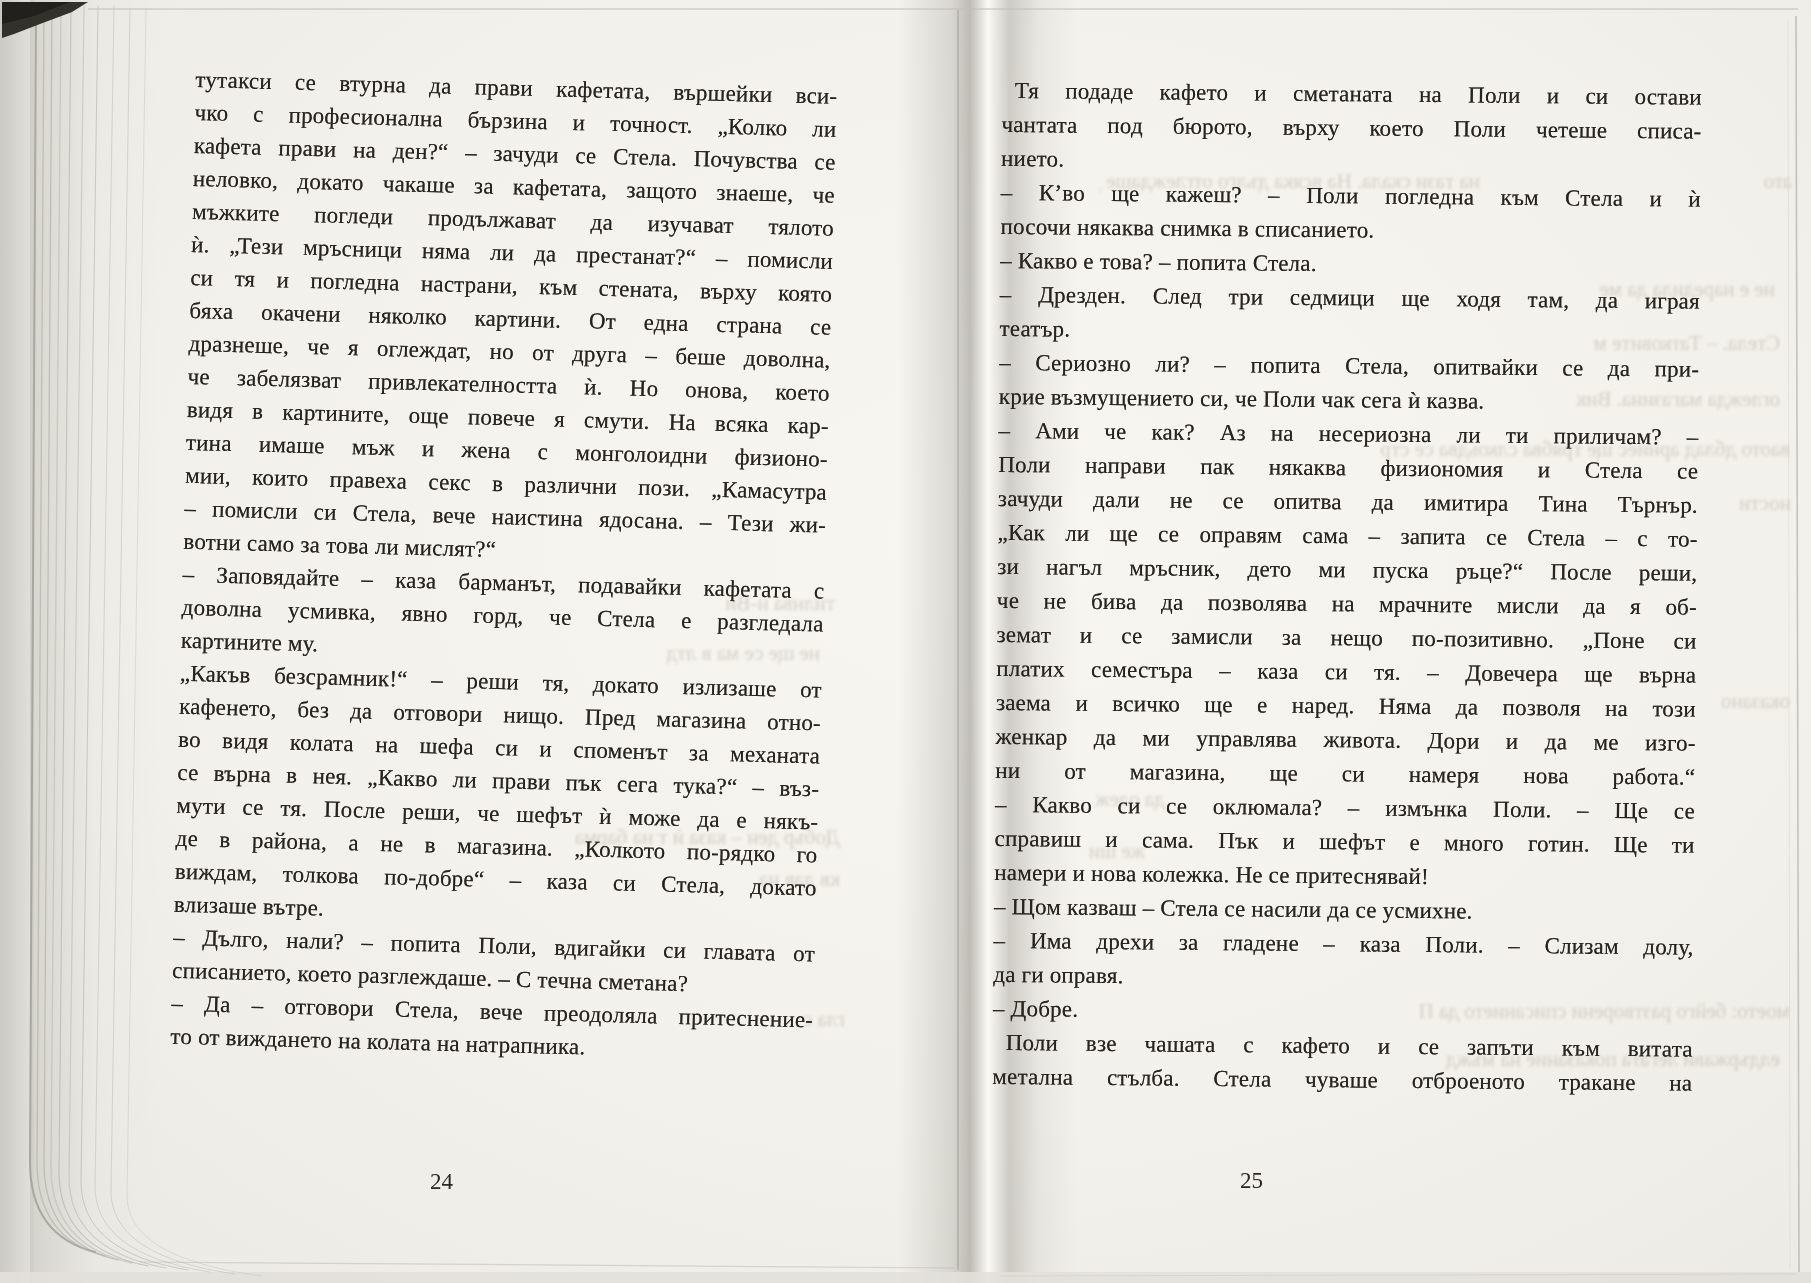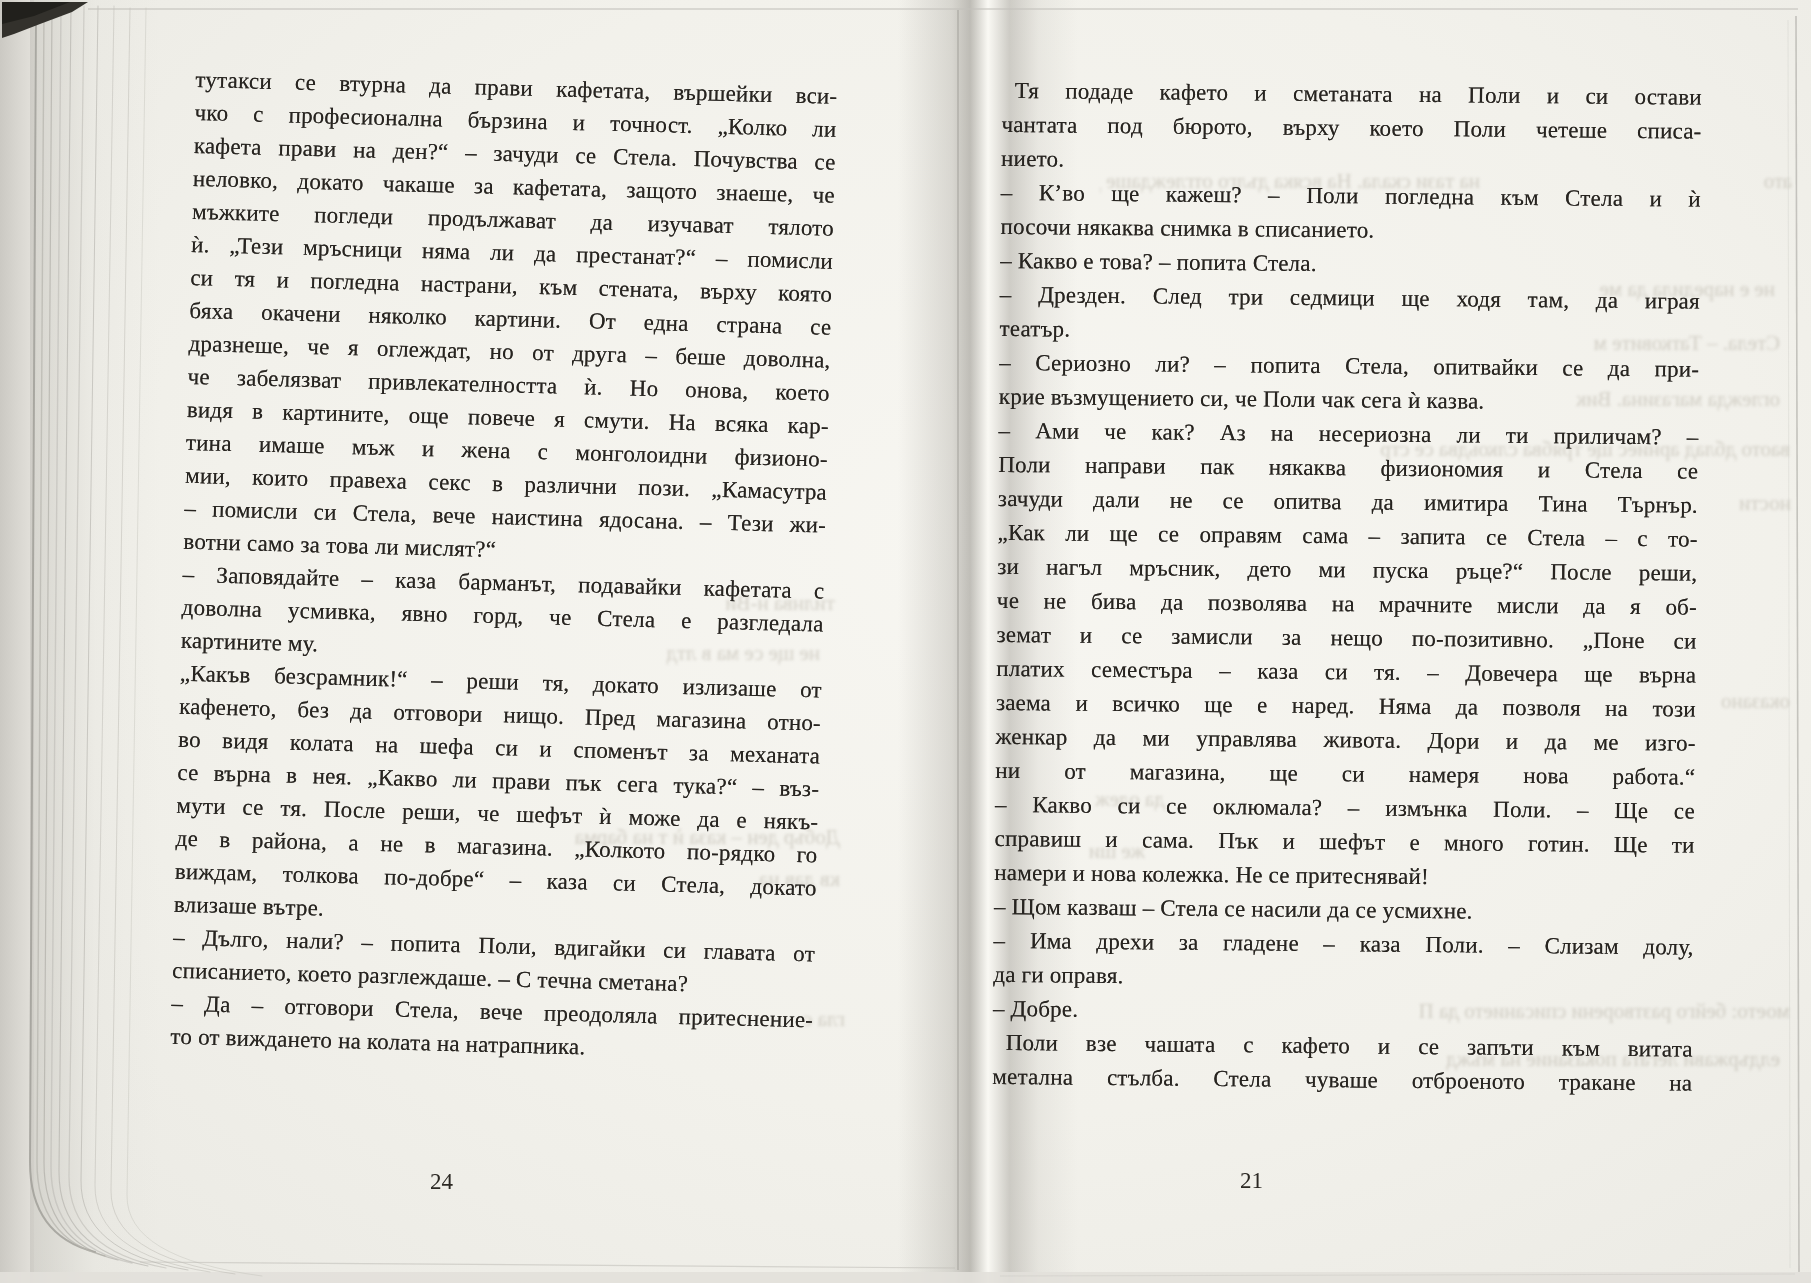--- a/index.html
+++ b/index.html
@@ -168,21 +168,21 @@
       <div class="para">
         <div class="line last">– Добре.</div>
       </div>
       <div class="para indent">
         <div class="line">Поли взе чашата с кафето и се запъти към витата</div>
         <div class="line">метална стълба. Стела чуваше отброеното тракане на</div>
       </div>
     </div>
 
   <div class="pagenum pagenum-left">24</div>
-  <div class="pagenum pagenum-right">21</div>
+  <div class="pagenum pagenum-right">25</div>
 
   <svg class="overlay" width="1811" height="1283" viewBox="0 0 1811 1283">
 
     <g fill="none" stroke-linecap="round">
       <path d="M36 6 L30 1160 Q29 1235 95 1252" stroke="#9e9c96" stroke-width="2" opacity=".8"></path>
       <path d="M44 6 L37 1160 Q36 1238 105 1256" stroke="#b5b3ad" stroke-width="1.4" opacity=".7"></path>
       <path d="M52 6 L44 1160 Q43 1242 118 1260" stroke="#a8a6a0" stroke-width="1.2" opacity=".6"></path>
       <path d="M61 6 L51 1165 Q50 1245 132 1263" stroke="#bdbbb5" stroke-width="1.4" opacity=".6"></path>
       <path d="M71 6 L59 1170 Q58 1248 148 1266" stroke="#aaa8a2" stroke-width="1.1" opacity=".55"></path>
       <path d="M84 6 L69 1175 Q68 1250 166 1268" stroke="#b5b3ad" stroke-width="1.2" opacity=".5"></path>

